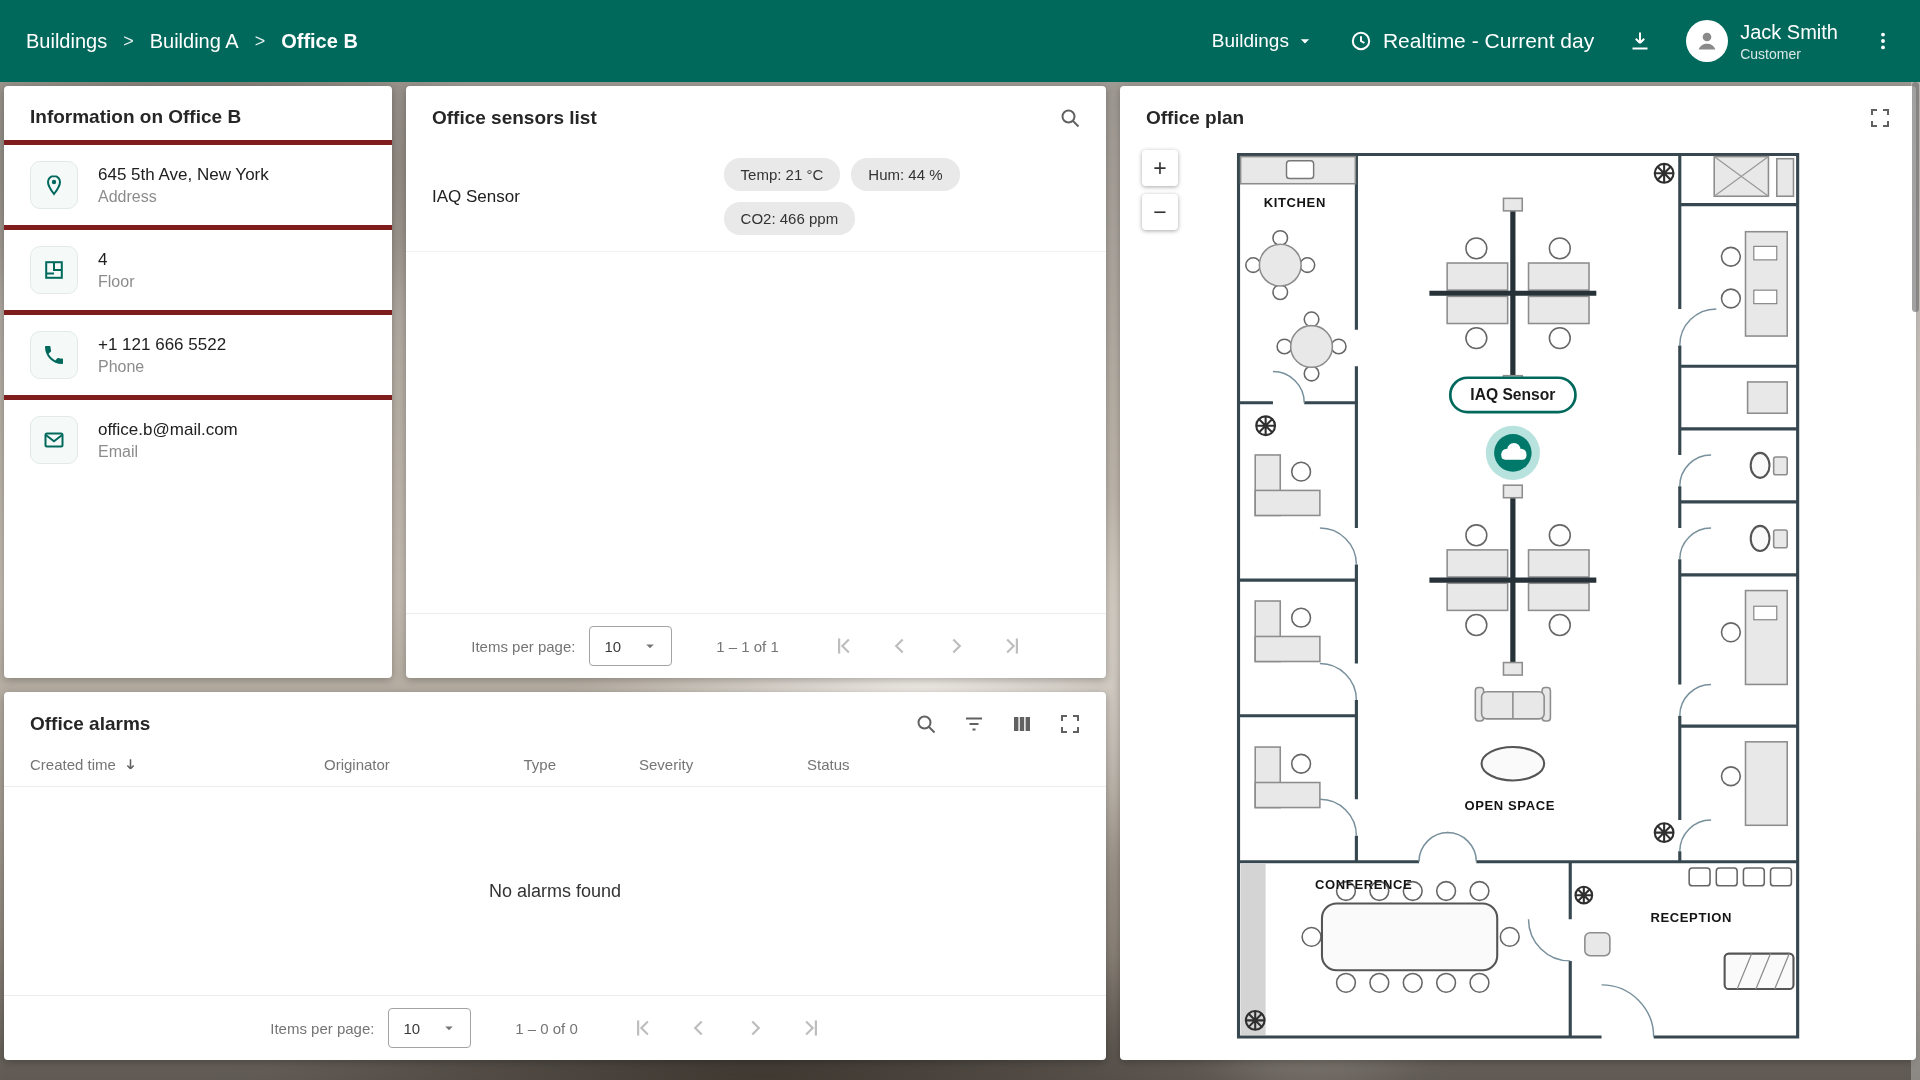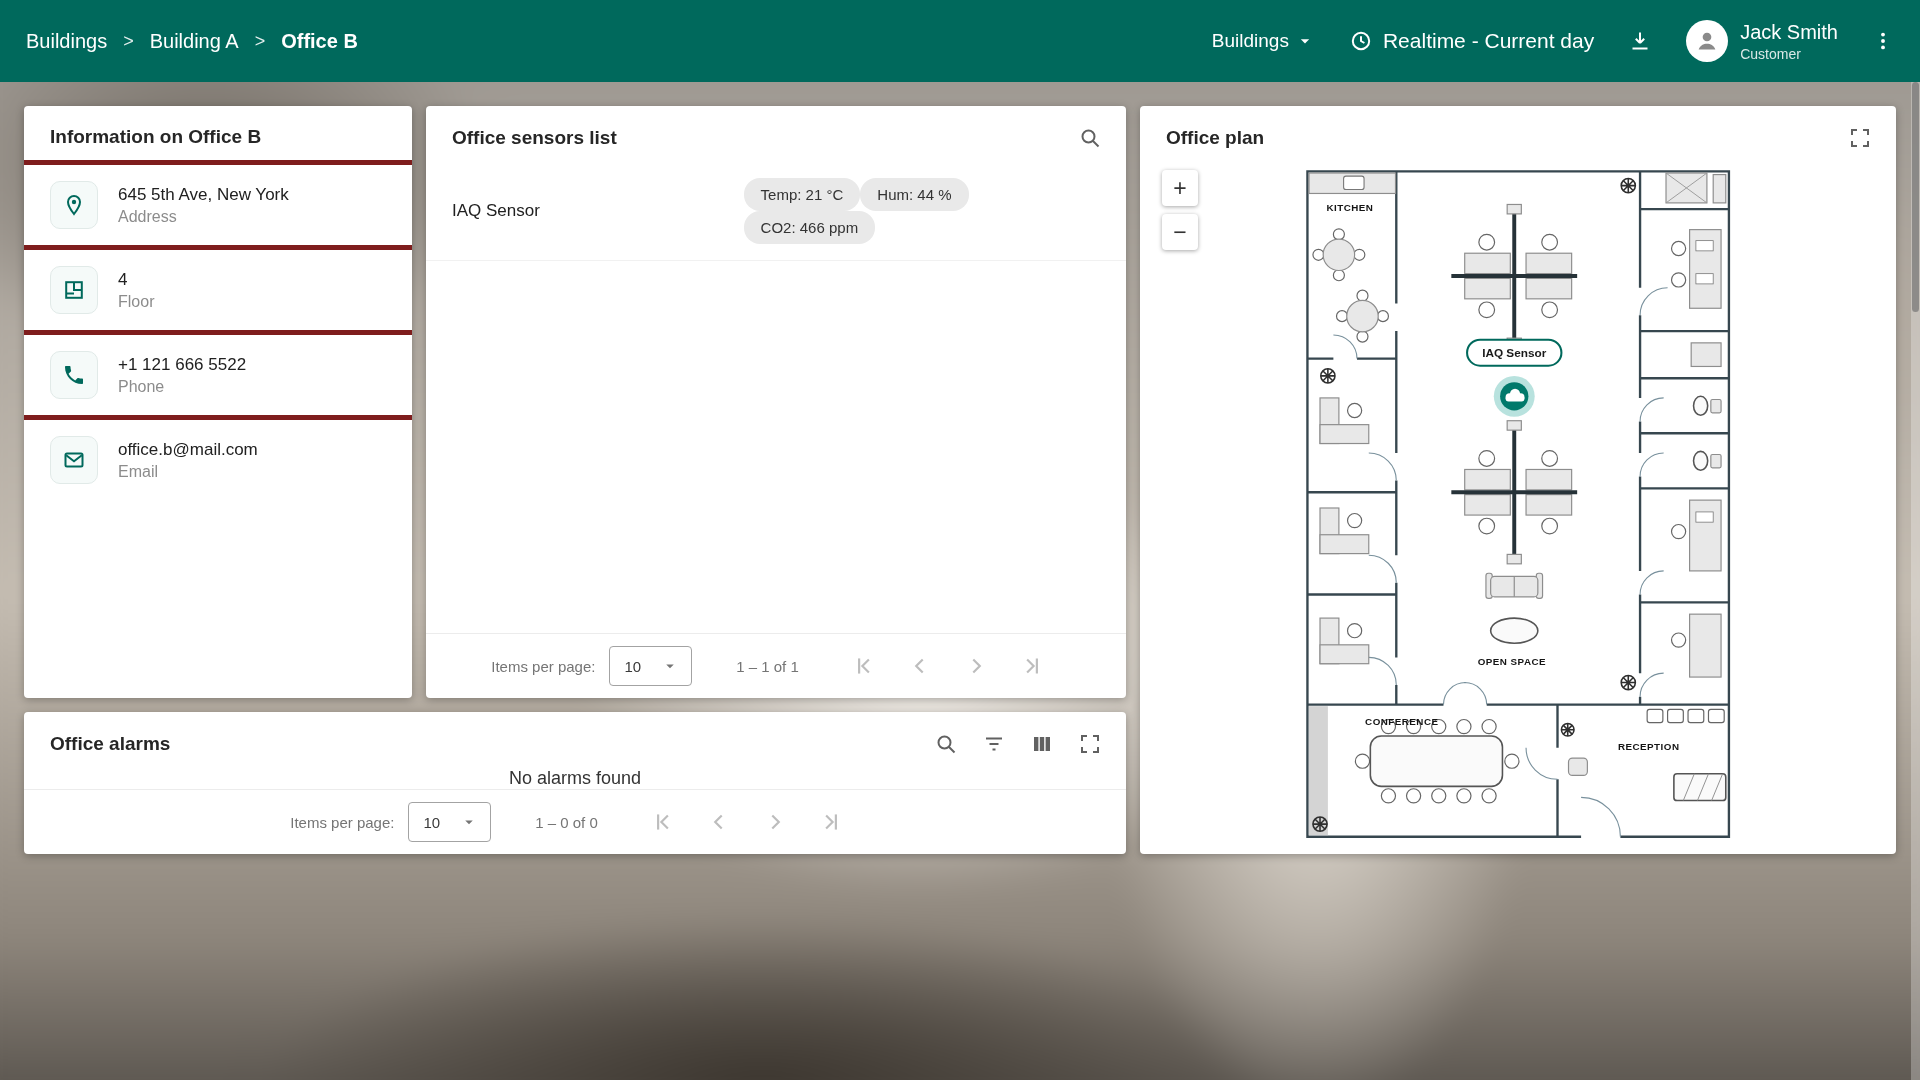--- a/index.html
+++ b/index.html
@@ -30,21 +30,21 @@
   .user-block { display:flex; align-items:center; gap:12px; }
   .avatar { width:42px; height:42px; border-radius:50%; background:#fff; color:#8a8a8a;
     display:grid; place-items:center; }
   .user-meta { line-height:1.3; }
   .user-name { font-size:20px;text-align:right; }
   .user-role { font-size:14px; opacity:.85; }
   .icon { display:block; }
   .white-ic { color:#fff; }
 
   
-  .main { position:relative; z-index:2; margin:24px; height:748px;
+  .main { position:relative; z-index:2; margin:4px; height:974px;
     display:grid; grid-template-columns:388px 700px 1fr; grid-template-rows:592px 1fr; gap:14px; }
   .panel { background:#fff; border-radius:4px; box-shadow:0 2px 8px rgba(0,0,0,.28);
     display:flex; flex-direction:column; overflow:hidden; }
   .panel-head { display:flex; align-items:center; justify-content:space-between;
     padding:20px 24px 12px 26px; }
   .panel-title { font-size:19px; font-weight:600; color:#262626; }
   .head-icons { display:flex; align-items:center; gap:24px; color:#616161; }
   .head-icons .hicon { cursor:pointer; }
 
   #panel-info { grid-column:1; grid-row:1; }
@@ -61,21 +61,21 @@
   .info-value { font-size:17px; color:#212121; margin-bottom:3px; }
   .info-label { font-size:16px; color:#8c8c8c; }
 
   
   .tbl-header { display:flex; padding:8px 26px 13px 26px; color:#757575; font-size:15px;
     font-weight:500; border-bottom:1px solid #ececec; }
   .tbl-row { display:flex; align-items:center; padding:16px 26px; border-bottom:1px solid #f1f1f1;
     cursor:pointer; }
   .col-device { width:45%; font-size:17px; color:#212121; }
   .col-telemetry { width:55%; }
-  .chips { display:flex; flex-wrap:wrap; max-width:330px; }
+  .chips { display:flex; flex-wrap:wrap; gap:11px; max-width:330px; }
   .chip { background:#e9e9e9; border-radius:16px; padding:8px 17px; font-size:15px; color:#333;
     white-space:nowrap; }
   .spacer { flex:1; }
 
   .alarm-c1{width:28%; display:flex; align-items:center; gap:6px;}
   .alarm-c2{width:19%;} .alarm-c3{width:11%;} .alarm-c4{width:16%;} .alarm-c5{width:26%;}
   .empty-msg { flex:1; display:grid; place-items:center; font-size:18px; color:#333; }
 
   
   .paginator { border-top:1px solid #ececec; display:flex; align-items:center; justify-content:center;
@@ -493,20 +493,32 @@
           </svg>
         <svg class="icon hicon" width="24" height="24" viewBox="0 0 24 24" fill="currentColor">
             <path d="M4 5h4.4v14H4zM9.8 5h4.4v14H9.8zM15.6 5H20v14h-4.4z"></path>
           </svg>
         <svg class="icon hicon" width="24" height="24" viewBox="0 0 24 24" fill="none" stroke="currentColor" stroke-width="2">
             <path d="M4 9V4h5M15 4h5v5M20 15v5h-5M9 20H4v-5"></path>
           </svg>
       </div>
     </div>
 
+    <div class="tbl-header">
+      <div class="alarm-c1">
+        <span>Created time</span>
+        <svg class="icon" width="17" height="17" viewBox="0 0 24 24" fill="none" stroke="#616161" stroke-width="2.2">
+            <path d="M12 4.5v13.5m0 0l-4.5-4.5M12 18l4.5-4.5"></path>
+          </svg>
+      </div>
+      <div class="alarm-c2">Originator</div>
+      <div class="alarm-c3">Type</div>
+      <div class="alarm-c4">Severity</div>
+      <div class="alarm-c5">Status</div>
+    </div>
 
     <div class="empty-msg">No alarms found</div>
 
     <div class="paginator">
       <span class="pp-label">Items per page:</span>
       <div class="pp-select">
         <span>10</span>
         <svg class="icon caret" width="18" height="18" viewBox="0 0 24 24">
             <path d="M7 10l5 5 5-5z" fill="currentColor"></path>
           </svg>

